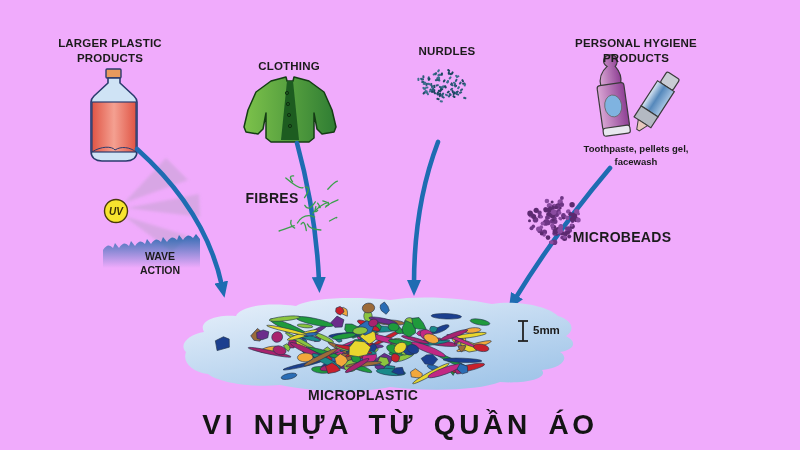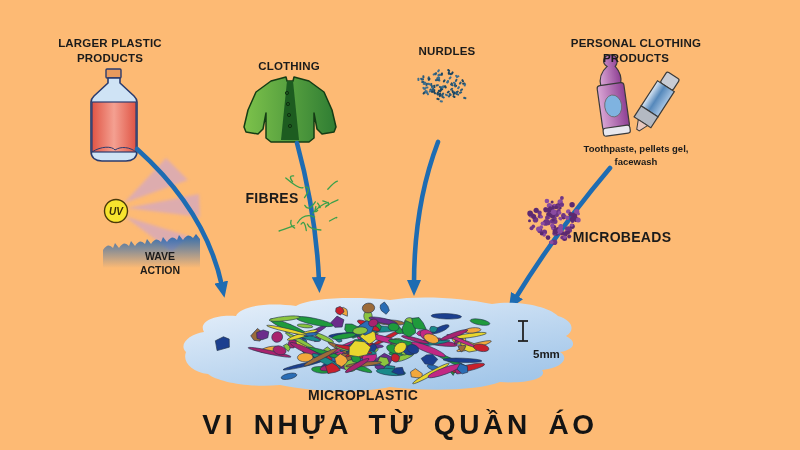--- a/index.html
+++ b/index.html
@@ -1,26 +1,26 @@
 <!DOCTYPE html>
 <html style="--arrow-blue: #1e6cb2; --title-text: #141414; --label-text: #1b1b1b; --uv-yellow: #f7e42e; --uv-ray-lavender: #c9a3d6; --wave-blue: #2a6ab0; --pile-light: #eaf2fb; --pile-dark: #a2c6e9; --bottle-body: #cfe3f5; --bottle-label-red: #e05545; --bottle-label-light: #f4a091; --bottle-cap: #e89a5d; --jacket-green-light: #7dc24b; --jacket-green-dark: #2f7d33; --jacket-inner: #1d5c20; --fibre-green: #3aa04a; --gel-purple-light: #d9a6d4; --gel-purple-dark: #8e3f94; --gel-oval-blue: #7fb3e0; --tube-blue: #5588bb;"><head>
 <meta charset="utf-8">
 <style>
   html,body{margin:0;padding:0;background:#fff;}
-  .canvas{position:relative;width:800px;height:450px;background:#fdba74;overflow:hidden;
+  .canvas{position:relative;width:800px;height:450px;background:#f0abfc;overflow:hidden;
           font-family:"Liberation Sans",sans-serif;}
   #scene{position:absolute;left:0;top:0;}
   .lbl{position:absolute;transform:translateX(-50%);text-align:center;font-weight:bold;
        white-space:pre-line;color:var(--label-text,#1b1b1b);}
   .src{font-size:11.5px;line-height:1.3;letter-spacing:.2px;}
   .sub{font-size:9.5px;line-height:1.35;}
   .mid{font-size:14px;letter-spacing:.3px;}
   .wave-lbl{font-size:10.5px;line-height:1.35;}
   .uv-lbl{font-size:10px;transform:translate(-50%,-50%);color:#3a2f06;font-style:italic;}
-  .scale-lbl{position:absolute;font-weight:bold;font-size:11.5px;color:#1b1b1b;margin-top:24px;}
+  .scale-lbl{position:absolute;font-weight:bold;font-size:11.5px;color:#1b1b1b;}
   .title{position:absolute;left:0;right:0;top:409px;text-align:center;font-size:28px;
          font-weight:bold;letter-spacing:.13em;word-spacing:.22em;color:var(--title-text,#141414);}
   #arrows path{stroke:var(--arrow-blue,#1e6cb2);stroke-width:4.6;fill:none;stroke-linecap:round;}
 </style>
 </head>
 <body>
 
 <div class="canvas">
 
   <svg id="scene" width="800" height="450" viewBox="0 0 800 450">
@@ -507,21 +507,21 @@
       <line x1="523" y1="321" x2="523" y2="341" stroke="#222" stroke-width="1.8"></line>
       <line x1="518" y1="321" x2="528" y2="321" stroke="#222" stroke-width="1.8"></line>
       <line x1="518" y1="341" x2="528" y2="341" stroke="#222" stroke-width="1.8"></line>
     </g>
   </svg>
 
   <div class="lbl src" style="left:110px;top:36px">LARGER PLASTIC
 PRODUCTS</div>
   <div class="lbl src" style="left:289px;top:59px">CLOTHING</div>
   <div class="lbl src" style="left:447px;top:44px">NURDLES</div>
-  <div class="lbl src" style="left:636px;top:36px">PERSONAL CLOTHING
+  <div class="lbl src" style="left:636px;top:36px">PERSONAL HYGIENE
 PRODUCTS</div>
 
   <div class="lbl sub" style="left:636px;top:143px">Toothpaste, pellets gel,
 facewash</div>
 
   <div class="lbl uv-lbl" style="left:116px;top:211px">UV</div>
   <div class="lbl wave-lbl" style="left:160px;top:249px">WAVE
 ACTION</div>
   <div class="lbl mid" style="left:272px;top:190px">FIBRES</div>
   <div class="lbl mid" style="left:622px;top:229px">MICROBEADS</div>

